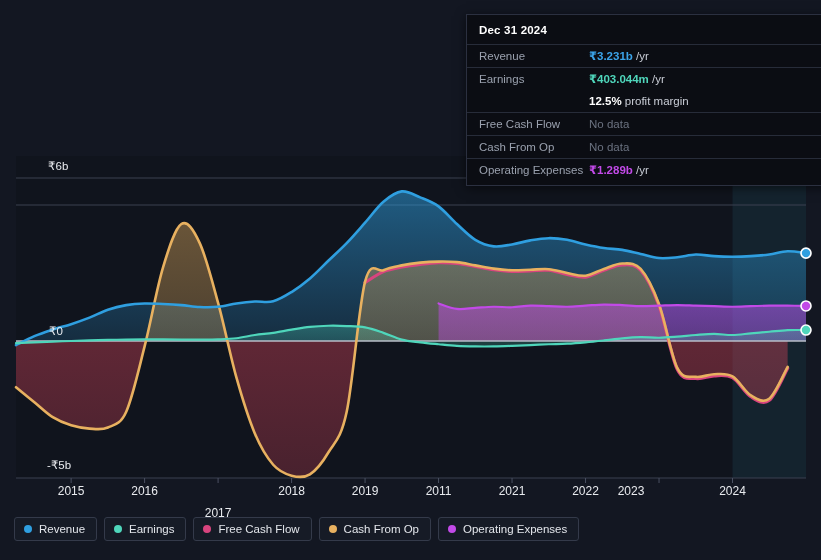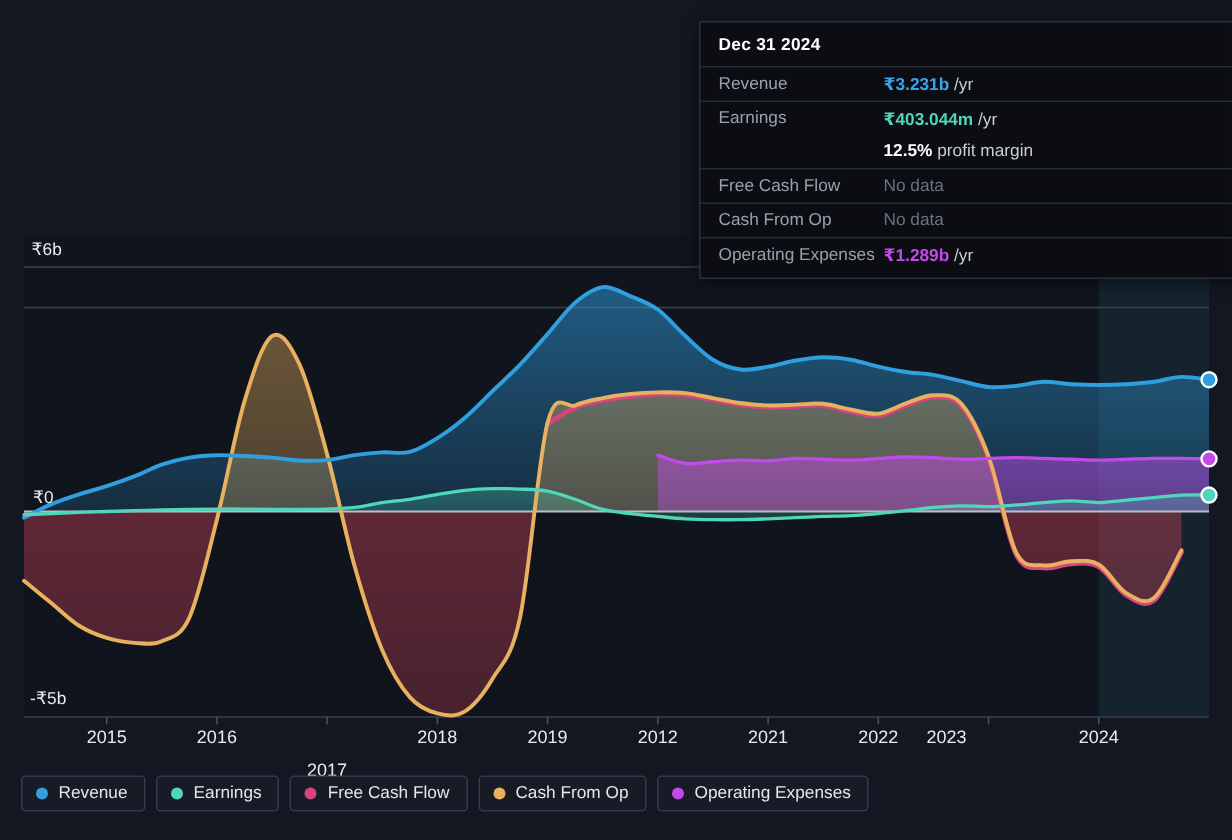--- a/index.html
+++ b/index.html
@@ -12,20 +12,21 @@
   #root{position:relative;width:821px;height:560px;}
 
   
   #chart-area{position:absolute;left:0;top:0;width:821px;height:505px;}
   #chart-svg{display:block;}
 
   
   .y-label{
     position:absolute;color:#e8eaee;font-size:11.5px;letter-spacing:.1px;
     white-space:nowrap;
+    margin-left:27px;
   }
   #y-top{left:21px;top:159px;}
   #y-zero{left:22px;top:324px;}
   #y-bot{left:20px;top:458px;}
 
   
   .x-label{
     position:absolute;top:484px;color:#e8eaee;font-size:12px;
     transform:translateX(-50%);white-space:nowrap;
   }
@@ -137,21 +138,21 @@
   <div class="y-label" id="y-top">₹6b</div>
   <div class="y-label" id="y-zero">₹0</div>
   <div class="y-label" id="y-bot">-₹5b</div>
 
   <div id="x-axis-labels">
       <div class="x-label" style="left: 71.1163px;">2015</div>
       <div class="x-label" style="left: 144.605px;">2016</div>
       <div class="x-label" style="left: 218.093px; margin-top: 22px;">2017</div>
       <div class="x-label" style="left: 291.581px; text-align: center;">2018</div>
       <div class="x-label" style="left: 365.07px;">2019</div>
-      <div class="x-label" style="left: 438.558px;">2012</div>
+      <div class="x-label" style="left: 438.558px;">2011</div>
       <div class="x-label" style="left: 512.047px;">2021</div>
       <div class="x-label" style="left: 585.535px; text-align: center;">2022</div>
       <div class="x-label" style="left: 631px; text-align: right;">2023</div>
       <div class="x-label" style="left: 732.512px;">2024</div>
     </div>
 
   <div id="tooltip">
     <div id="tt-date">Dec 31 2024</div>
     <div id="tt-rows">
         <div class="tt-row">

